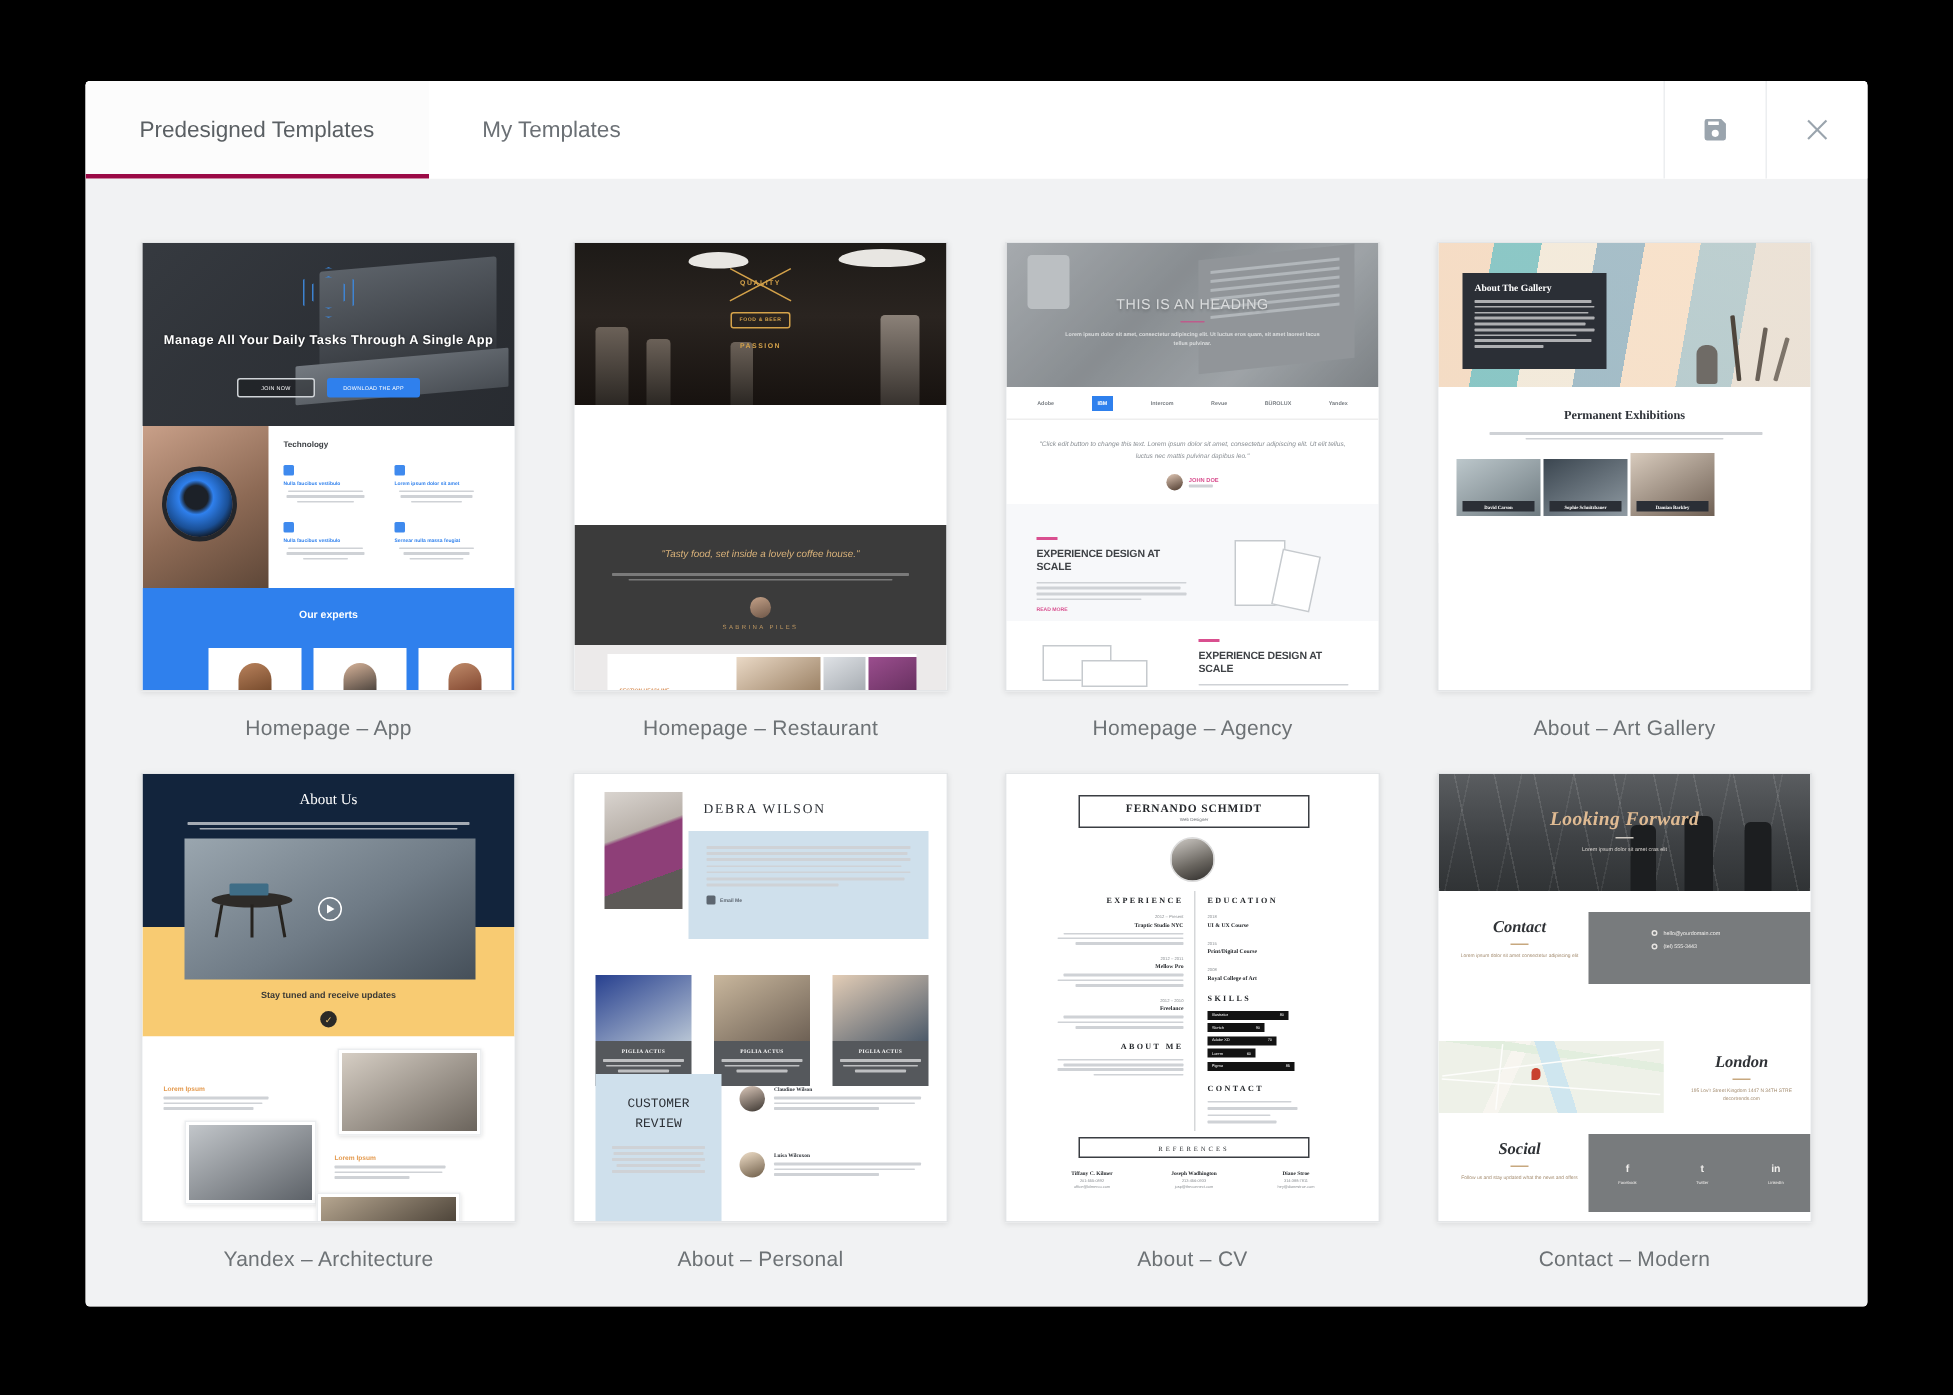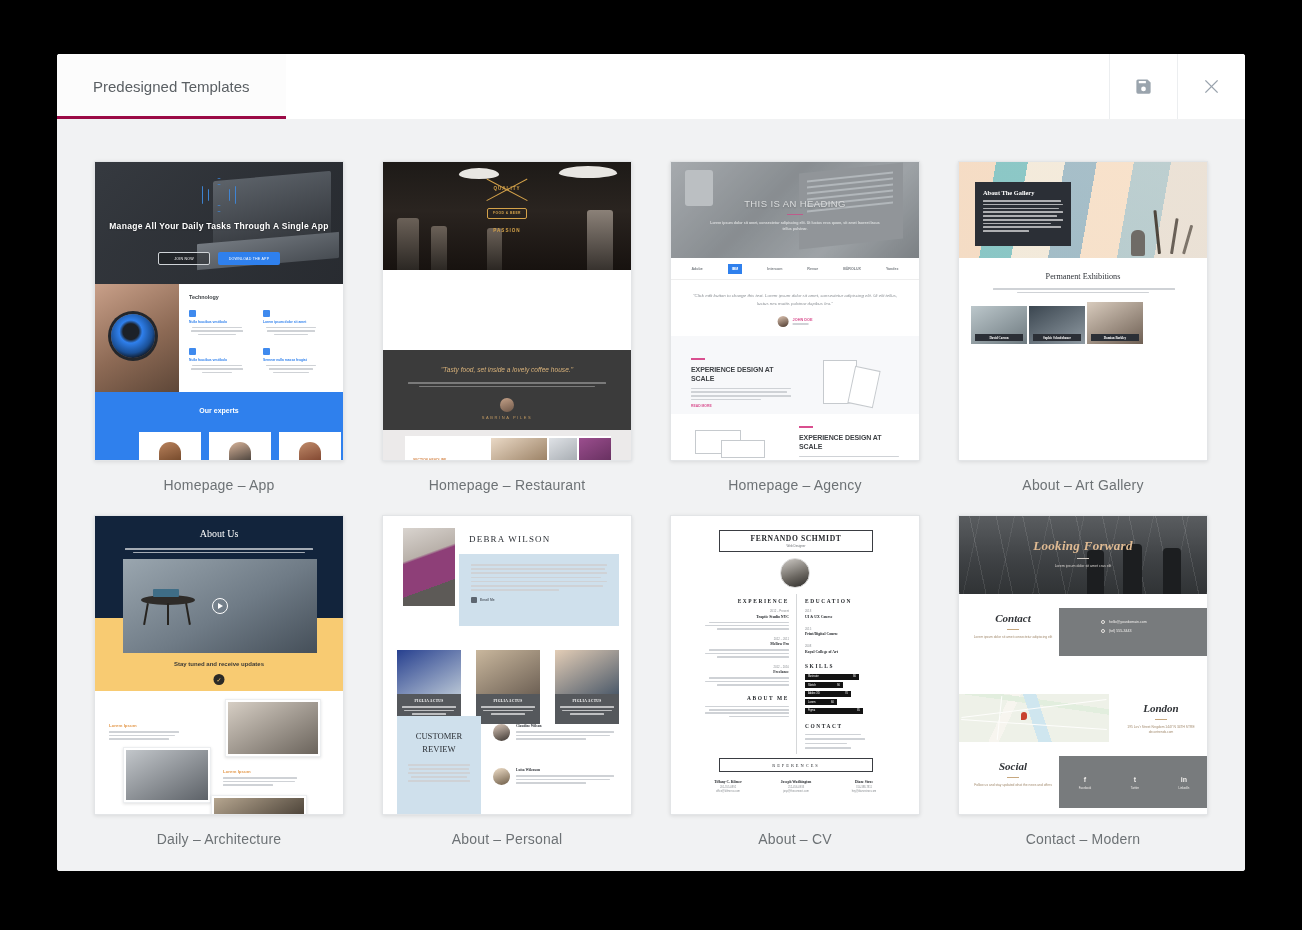--- a/index.html
+++ b/index.html
@@ -261,21 +261,21 @@
 
   
   .art-hero{left:0;top:0;width:100%;height:96px;
     background:
       linear-gradient(100deg, rgba(248,221,196,.9) 0 14%, rgba(126,196,196,.85) 14% 26%, rgba(246,236,220,.9) 26% 40%, rgba(142,178,196,.7) 40% 52%, rgba(250,226,202,.9) 52% 66%, rgba(172,200,206,.7) 66% 80%, rgba(236,226,214,.9) 80% 100%),
       linear-gradient(20deg,#cfd3cc,#e8e0d6);}
   .art-brush{position:absolute;background:#6a6158;border-radius:1px;transform-origin:bottom;}
   .art-card{position:absolute;left:16px;top:20px;width:96px;height:64px;background:#2b2f36;padding:7px 8px;}
   .art-card h{display:block;color:#fff;font-family:"Liberation Serif",serif;font-size:6.4px;font-weight:bold;margin-bottom:4px;}
   .art-perm{position:absolute;left:0;top:96px;width:100%;height:104px;background:#fff;}
-  .art-pt{position:absolute;left:0;right:0;top:14px;text-align:center;font-family:"Liberation Serif",serif;font-size:8.2px;color:#2e3238;font-weight:normal;}
+  .art-pt{position:absolute;left:0;right:0;top:14px;text-align:center;font-family:"Liberation Serif",serif;font-size:8.2px;color:#2e3238;font-weight:bold;}
   .art-ex{position:absolute;top:48px;width:56px;height:38px;}
   .art-ex .ph{position:absolute;inset:0;}
   .art-ex .nm{position:absolute;left:4px;right:4px;bottom:3px;height:7px;background:#2b2f36;color:#fff;
     font-size:3.2px;font-family:"Liberation Serif",serif;display:flex;align-items:center;justify-content:center;font-weight:bold;}
   .art-peach{position:absolute;left:0;top:200px;width:100%;height:100px;background:#fbdfcc;}
   .art-ws{position:absolute;left:18px;top:22px;width:214px;height:46px;background:#2b2f36;}
   .art-ws .t{position:absolute;left:12px;top:14px;color:#fff;font-family:"Liberation Serif",serif;font-size:7.4px;font-weight:bold;}
   .art-ws .ph{position:absolute;right:0;top:0;width:100px;height:100%;background:linear-gradient(140deg,#d7d2cb,#8d8780);}
 
   
@@ -304,21 +304,21 @@
   .per-nm{position:absolute;left:86px;top:18px;font-family:"Liberation Serif",serif;font-size:9px;letter-spacing:1.2px;color:#2c3036;}
   .per-box{position:absolute;left:76px;top:38px;width:160px;height:72px;background:#cfe0ec;padding:10px 12px;}
   .per-cta{display:flex;align-items:center;gap:3px;margin-top:6px;}
   .per-cta i{width:6px;height:6px;background:#5d6670;border-radius:1px;}
   .per-cta span{font-size:3.4px;color:#5d6670;font-weight:bold;}
   .per-card{position:absolute;top:134px;width:64px;}
   .per-card .img{height:44px;}
   .per-card .cap{height:30px;background:#55585c;padding:5px 5px 0;}
   .per-card .cap b{display:block;color:#fff;font-size:3.6px;font-family:"Liberation Serif",serif;text-align:center;margin-bottom:3px;letter-spacing:.3px;}
   .per-rev{position:absolute;left:14px;top:200px;width:84px;height:100px;background:#cfe0ec;padding:14px 10px;}
-  .per-rev h{display:block;font-family:Liberation Serif, serif;font-size:8.6px;color:#2c3036;text-align:center;line-height:13px;margin-bottom:8px;}
+  .per-rev h{display:block;font-family:Liberation Mono, monospace;font-size:8.6px;color:#2c3036;text-align:center;line-height:13px;margin-bottom:8px;}
   .per-tst{position:absolute;left:110px;width:124px;display:flex;gap:6px;}
   .per-tst .av{width:17px;height:17px;border-radius:50%;flex:0 0 17px;}
 
   
   .cv-bg{inset:0;background:#fff;}
   .cv-name{position:absolute;left:48px;top:14px;width:154px;height:22px;border:1px solid #3a3d42;
     display:flex;flex-direction:column;align-items:center;justify-content:center;}
   .cv-name b{font-family:"Liberation Serif",serif;font-size:7.6px;letter-spacing:.6px;color:#24272b;}
   .cv-name span{font-size:3px;color:#6b6f74;margin-top:1px;}
   .cv-av{position:absolute;left:50%;top:42px;transform:translateX(-50%);width:30px;height:30px;border-radius:50%;
@@ -362,20 +362,21 @@
 </head>
 <body>
 
 <div class="modal">
 
   <div class="header">
 
 
     <div class="tabs">
       <button class="tab active">Predesigned Templates</button>
+      <button class="tab">My Templates</button>
     </div>
 
     <div class="header-actions">
       <div class="hdr-btn">
         <span>
           <svg width="19" height="19" viewBox="0 0 24 24" fill="#9aa4ad">
             <path d="M19 3H5a2 2 0 0 0-2 2v14a2 2 0 0 0 2 2h14a2 2 0 0 0 2-2V7l-4-4zm-7 15a3 3 0 1 1 0-6 3 3 0 0 1 0 6zm3-10H6V5h9v3z"></path>
           </svg>
         </span>
       </div>
@@ -649,21 +650,21 @@
                 <div class="ln g" style="width:74px;margin:0 0 2px"></div>
                   <div class="ln g" style="width:72px;margin:0 0 2px"></div>
                 <div class="ln g" style="width:50px;margin:0 0 2px"></div>
               </div>
               <div class="arc-ph" style="left:116px;top:104px;width:96px;height:22px">
                   <i style="background:linear-gradient(150deg,#b6a690,#4e453a)"></i>
                 </div>
             </div>
           </div>
         </div>
-        <div class="caption">Daily – Architecture</div>
+        <div class="caption">Yandex – Architecture</div>
       </div>
 
       <div class="card-wrap">
         <div class="thumb">
           <div class="mini per-bg">
             <div class="per-ph"></div>
             <div class="per-nm">DEBRA WILSON</div>
             <div class="per-box">
               <div class="ln g" style="width:136px;margin:0 0 2.6px"></div>
                 <div class="ln g" style="width:134px;margin:0 0 2.6px"></div>

